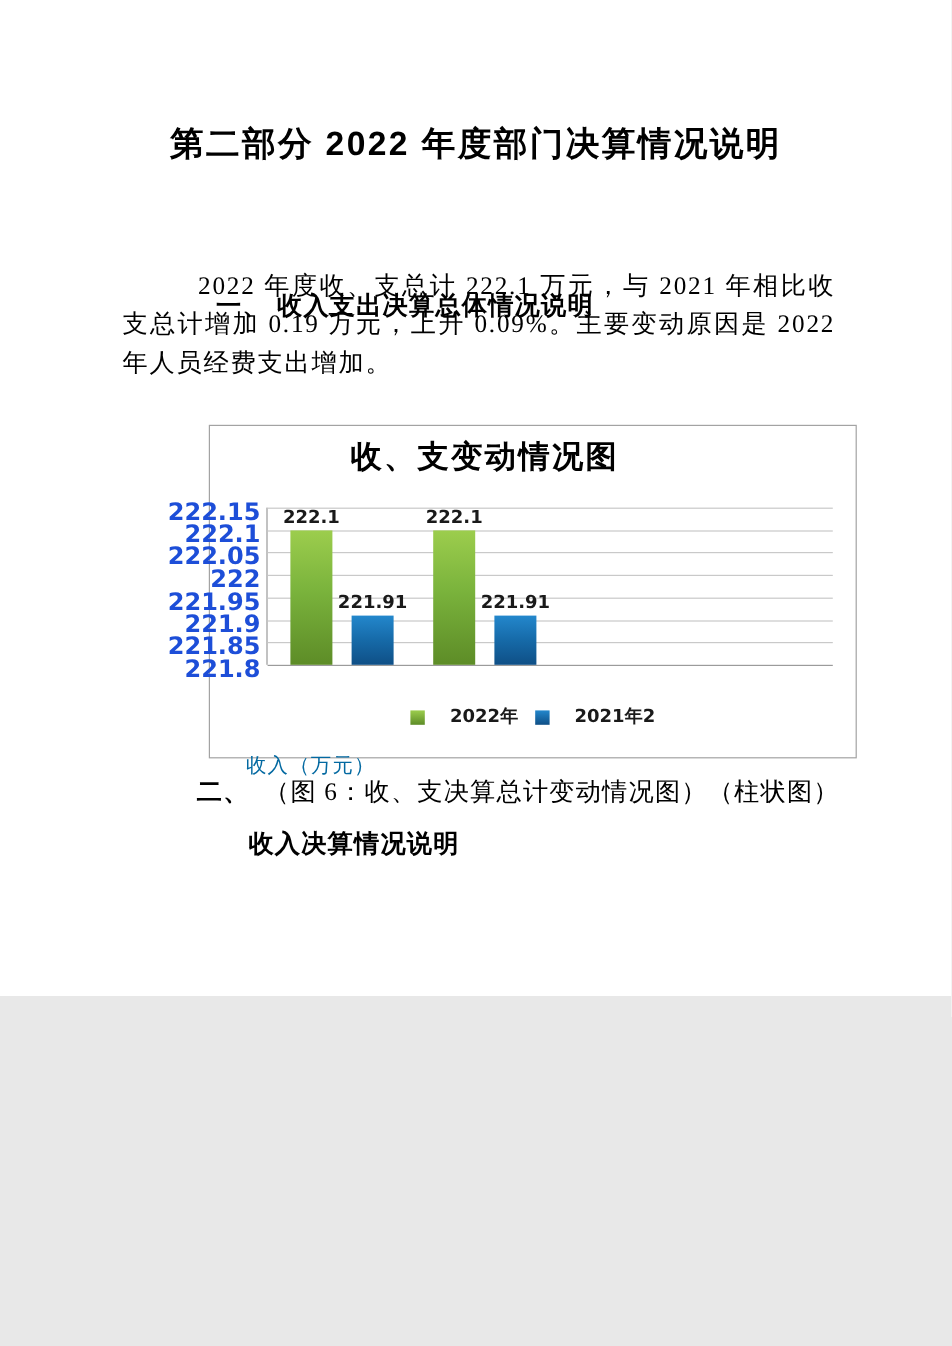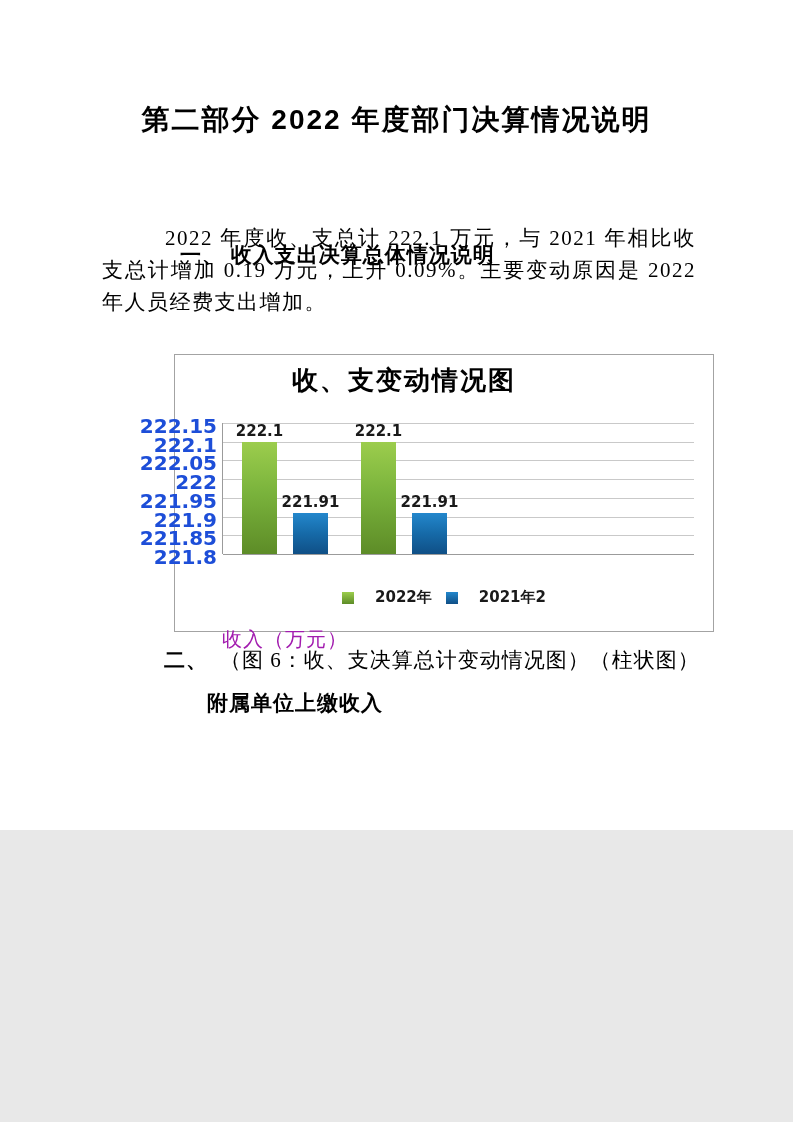--- a/index.html
+++ b/index.html
@@ -79,23 +79,23 @@
     position:absolute;width:35px;
     border-radius:0;
   }
   .bar.s0{background:linear-gradient(to bottom,#9ccd4d 0%,#7ab33c 45%,#5d8c27 100%);}
   .bar.s1{background:linear-gradient(to bottom,#2387cc 0%,#166aa8 50%,#0f4f86 100%);}
   .bar-label{
     position:absolute;width:70px;text-align:center;
     font-size:15px;font-weight:700;color:#1a1a1a;white-space:nowrap;
   }
   .cat-label{
-    position:absolute;top:203px;width:160px;text-align:center;
+    position:absolute;top:203px;width:160px;
     font-family:"Liberation Serif","DejaVu Serif",serif;
-    font-size:20px;color:#a21caf;letter-spacing:1px;white-space:nowrap;
+    font-size:17px;color:#0369a1;letter-spacing:1px;white-space:nowrap;
   }
   .legend{
     position:absolute;left:0;top:233px;width:100%;
     display:flex;justify-content:center;align-items:center;gap:14px;
     font-size:15px;font-weight:700;color:#1a1a1a;
   }
   .legend-item{display:flex;align-items:center;gap:21px;}
   .legend-swatch{width:12px;height:12px;display:inline-block;}
 </style>
 </head>
@@ -149,18 +149,18 @@
           <div class="legend-swatch" style="background: linear-gradient(rgb(35, 135, 204), rgb(15, 79, 134));"></div>
           <span>2021年2</span>
         </div>
       </div>
   </div>
 
   <div class="caption-line">
     <span class="h-bold">二、</span><span>（图 6：收、支决算总计变动情况图）（柱状图）</span>
   </div>
 
-  <div class="h-bold sec2-heading">附属单位上缴收入</div>
+  <div class="h-bold sec2-heading">收入决算情况说明</div>
 
 
   <div class="page-number">6</div>
 
 </div>
 
 </body></html>

